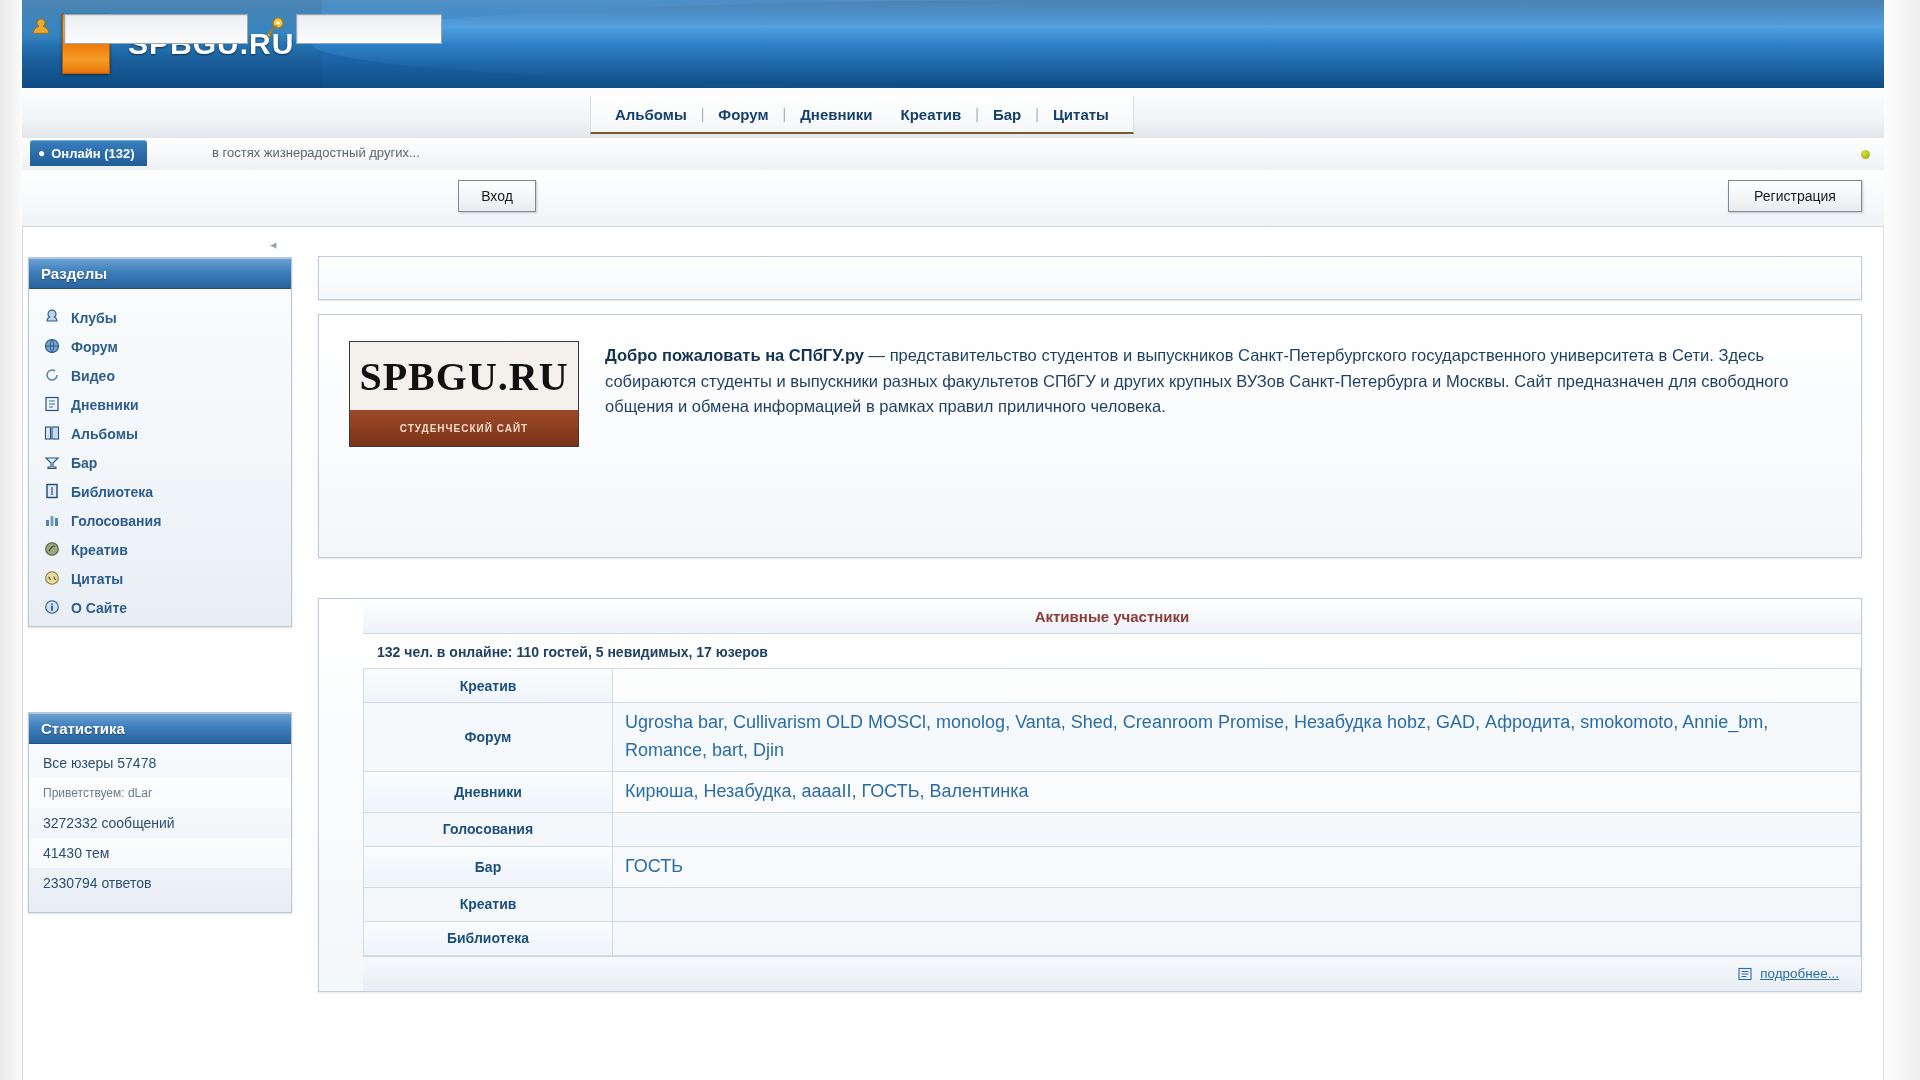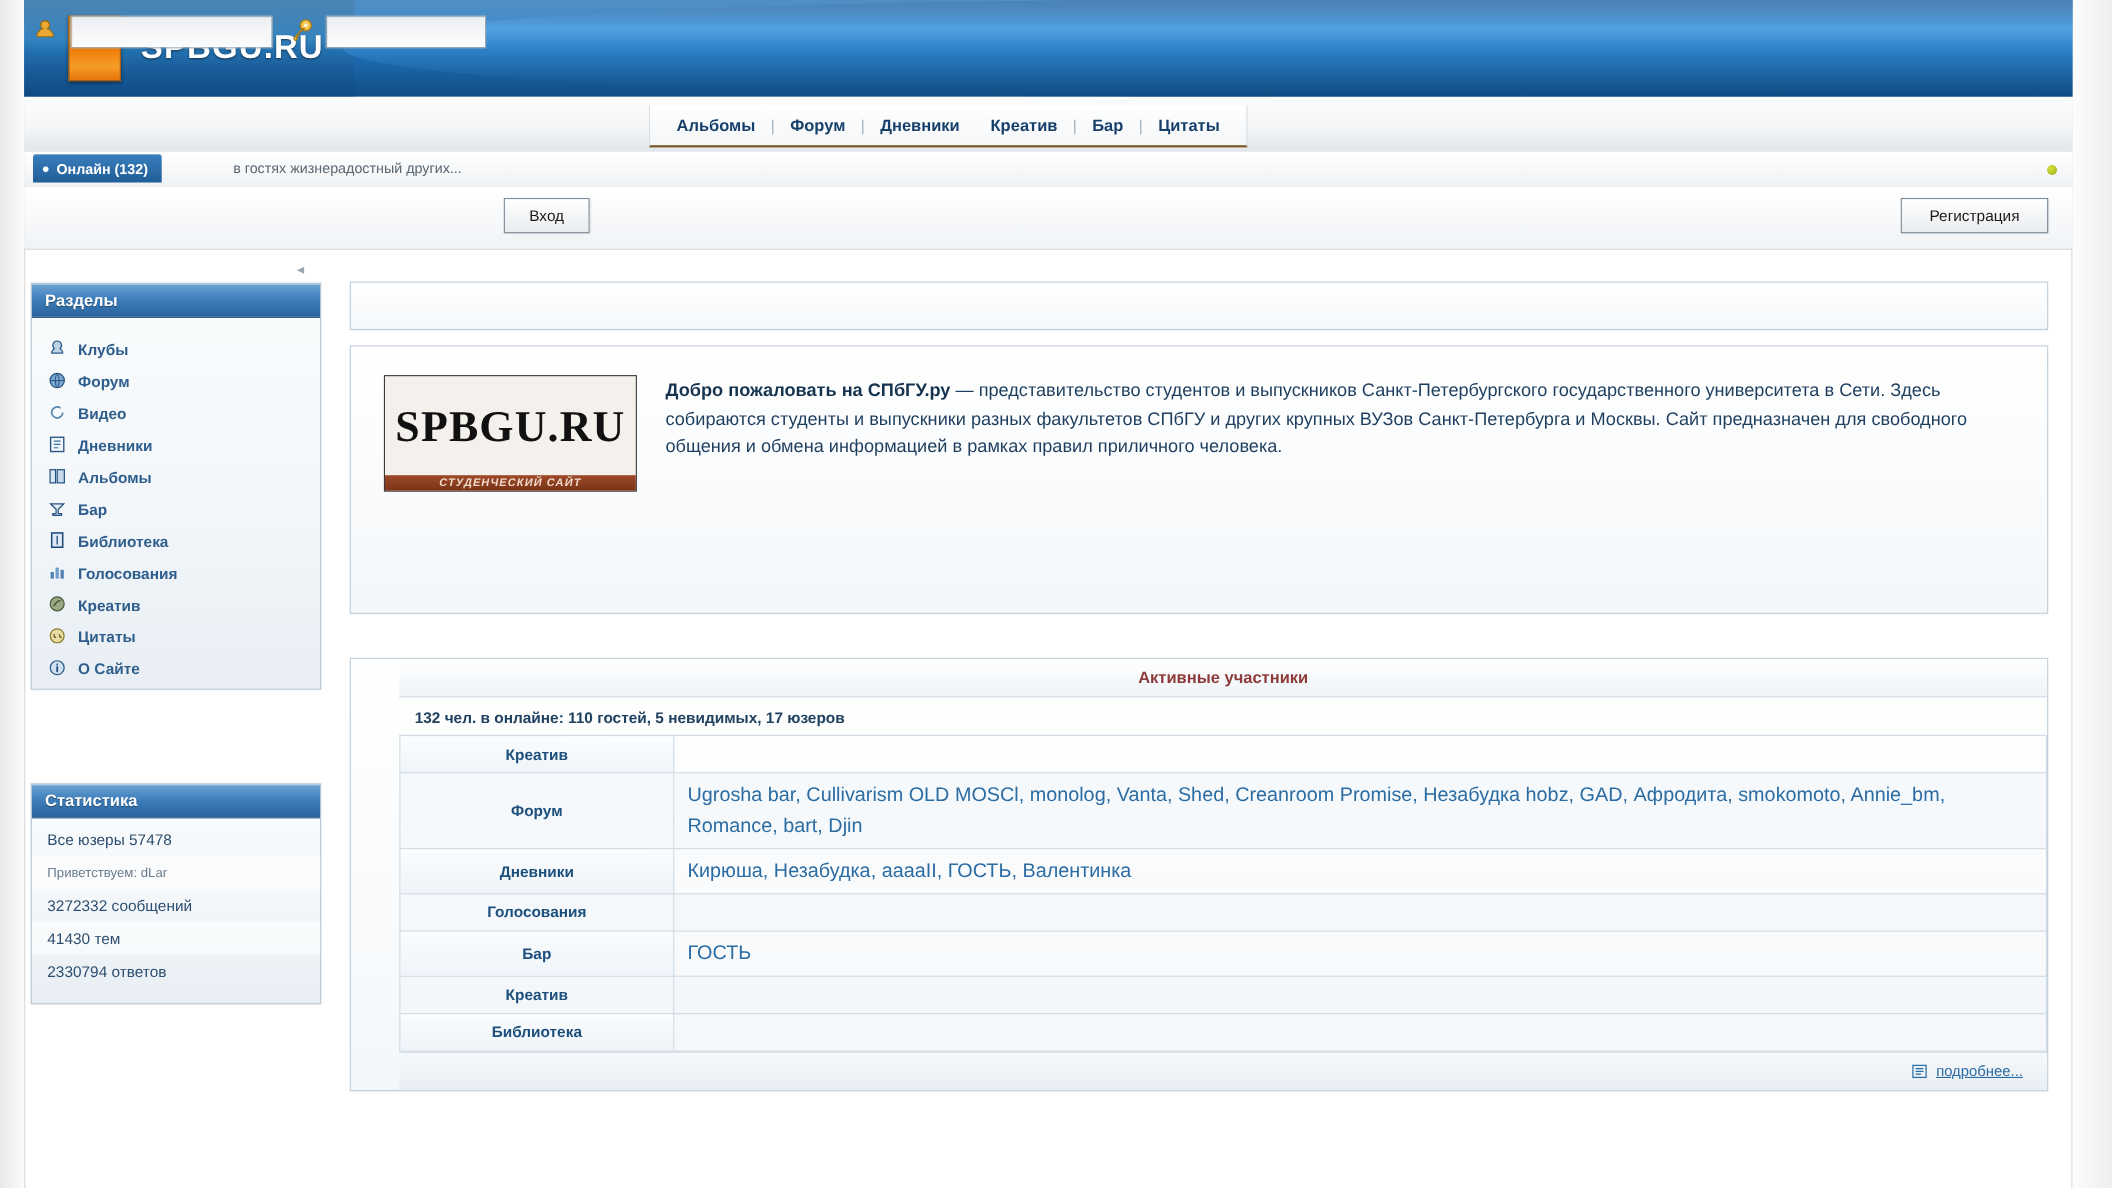--- a/index.html
+++ b/index.html
@@ -193,26 +193,26 @@
     border: 1px solid #3a3a3a;
     background: #f4f1ec;
     display: flex; flex-direction: column;
   }
   .logo-card .lc-top {
     flex: 1; display: flex; align-items: center; justify-content: center;
     font-size: 40px; font-weight: bold; letter-spacing: 1px;
     color: #111111; font-family: "Liberation Serif", serif;
   }
   .logo-card .lc-bot {
-    height: 14px;
+    height: 36px;
     background: linear-gradient(to bottom, #8c3f24, #б5 0%, #7d3520);
     background: linear-gradient(to bottom, #9d4a28, #7a3318);
     color: #f0d9c8; font-size: 10px; font-weight: bold;
     letter-spacing: 1px;
-    display: flex; align-items: center; justify-content: center; font-style: italic;
+    display: flex; align-items: center; justify-content: center;
   }
   .welcome-text {
     flex: 1; color: #1d3e5e; font-size: 16.5px; line-height: 1.55;
     padding-top: 2px;
   }
   .welcome-text b { color: #15334f; }
   #active-box { margin-top: 40px; }
   .active-head {
     height: 34px; display: flex; align-items: center; justify-content: center;
     background: linear-gradient(to bottom, #ffffff, #eef3f7);

